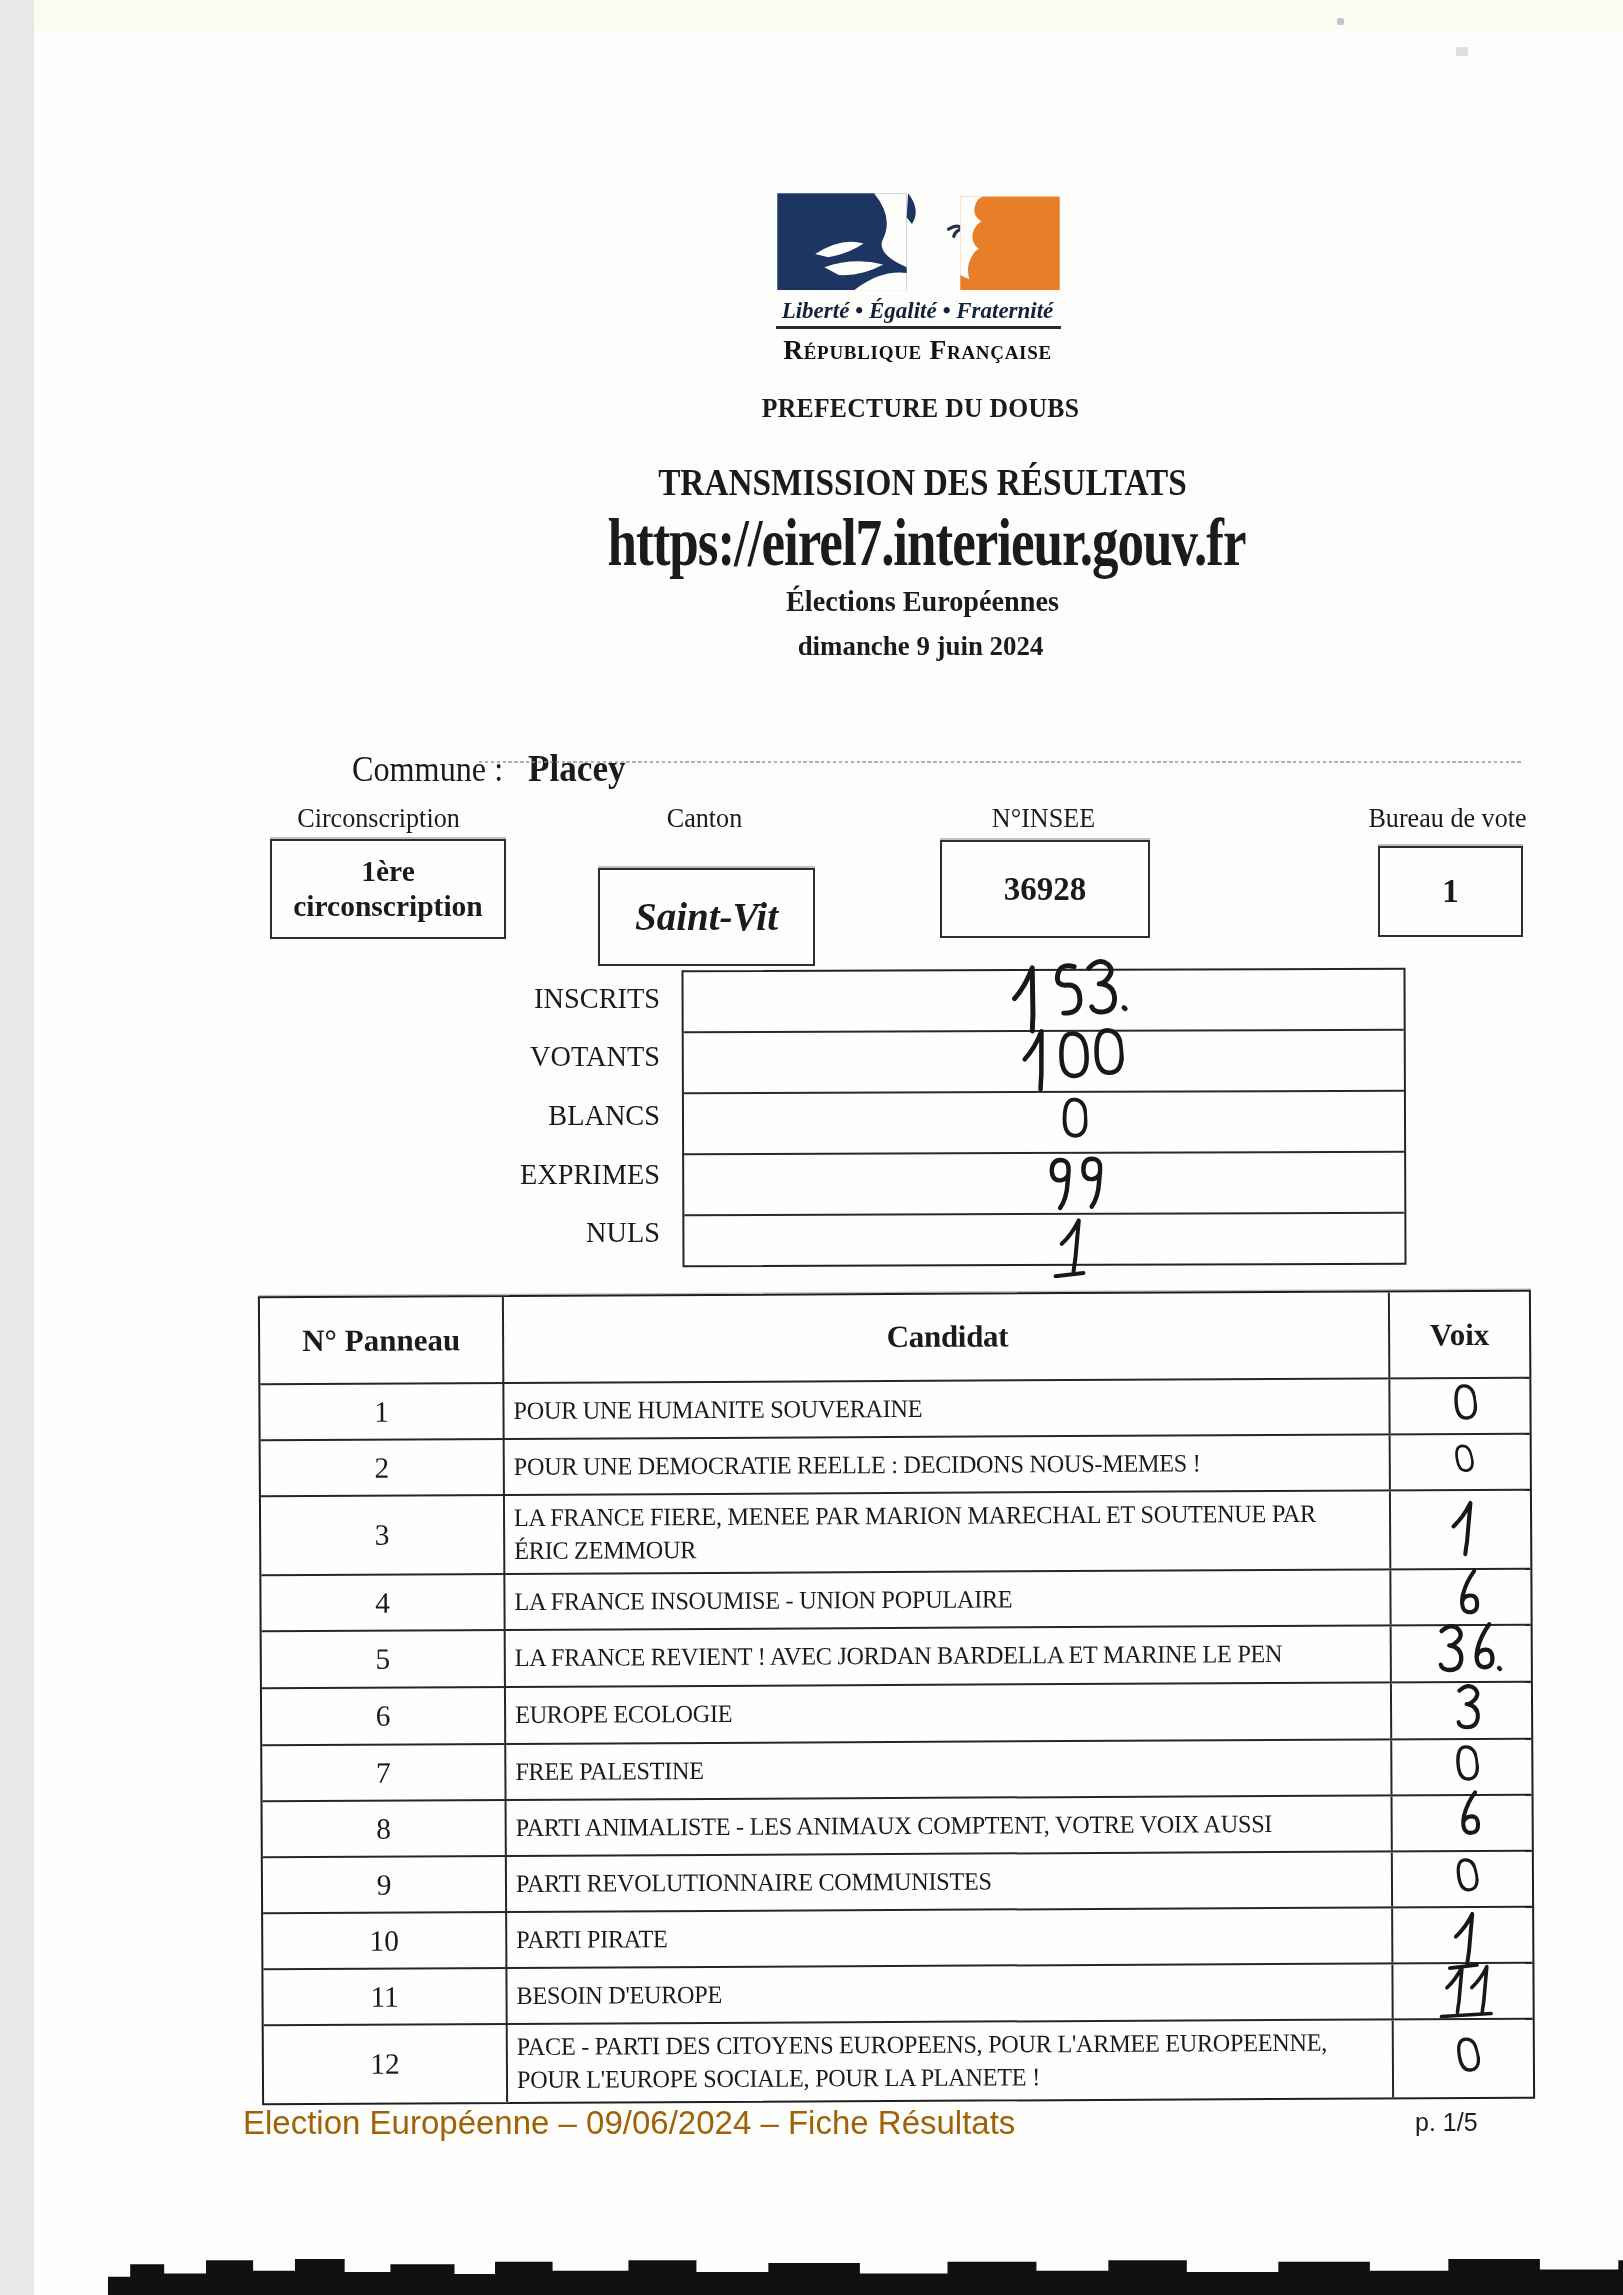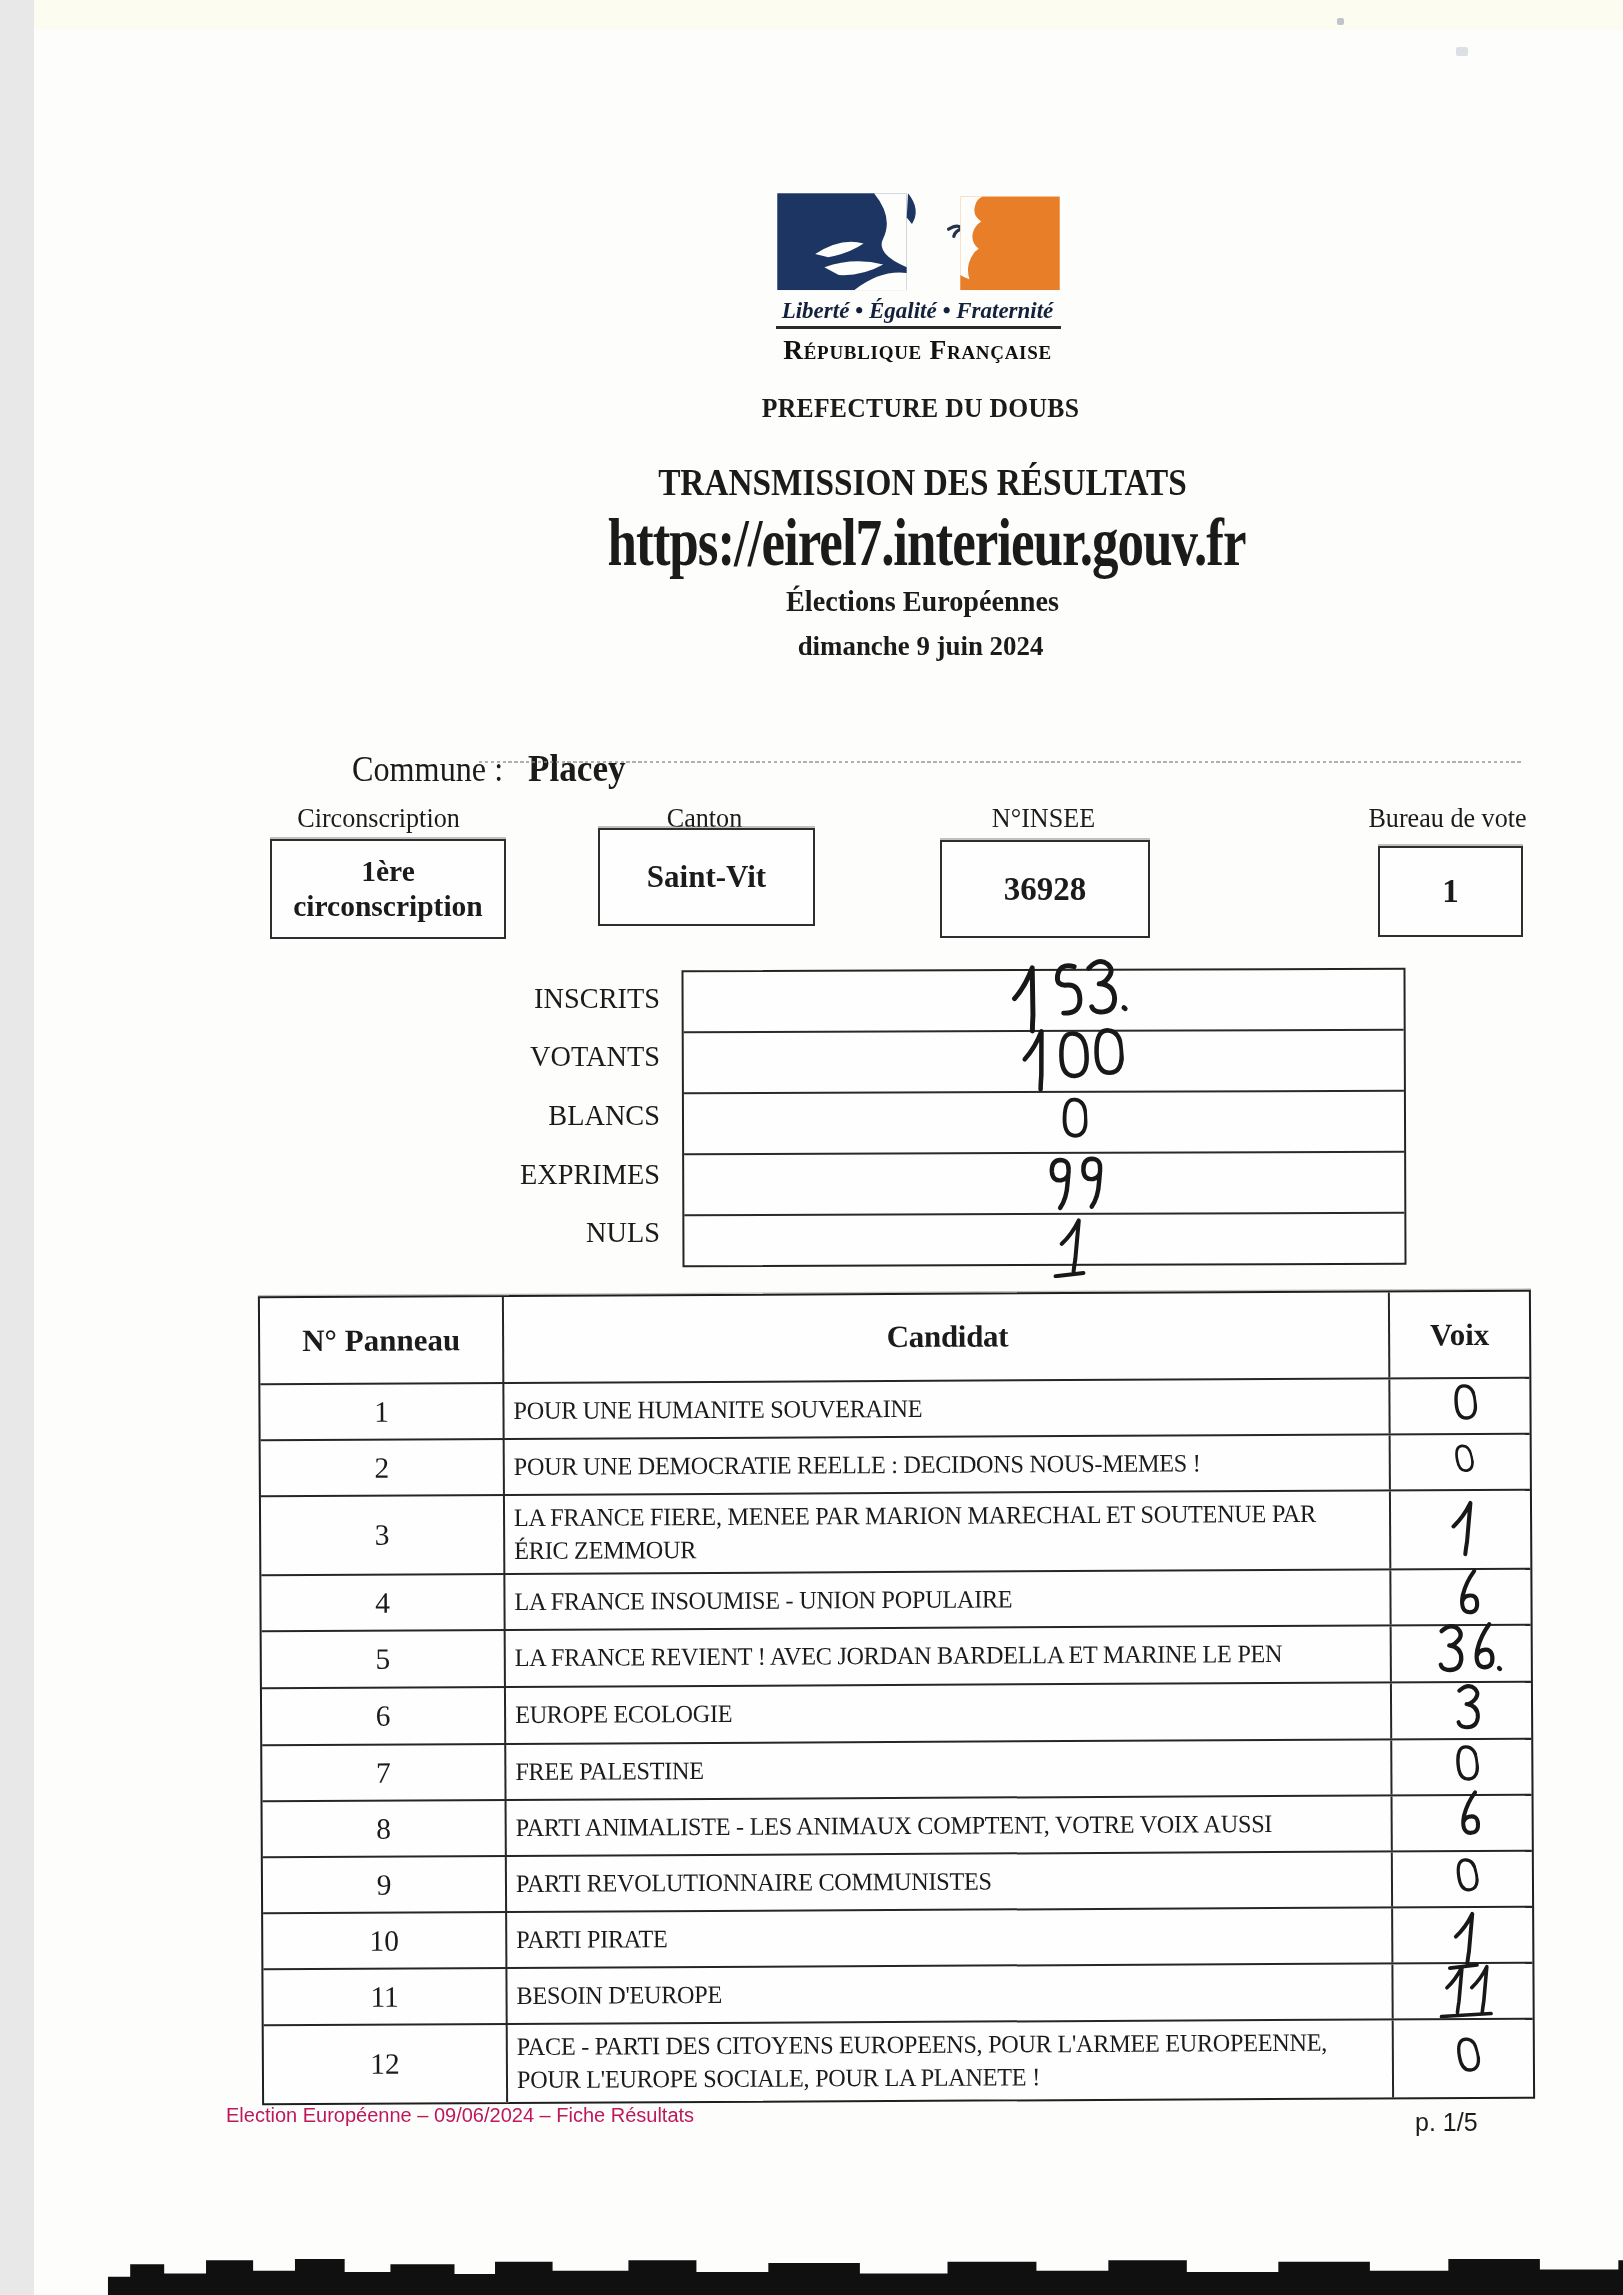--- a/index.html
+++ b/index.html
@@ -45,21 +45,21 @@
       font-size:29.5px;}
   .c2{flex:1;border-right:2px solid #262626;display:flex;align-items:center;padding:2.6px 6.5px 2.6px 9.2px;
       font-size:25px;letter-spacing:-0.3px;line-height:1.3;}
   .c2 > span{display:inline-block;transform:scaleX(.97);transform-origin:left;}
   .c3{width:139px;display:flex;align-items:center;justify-content:center;}
   .rhead .c1,.rhead .c2,.rhead .c3{font-weight:700;justify-content:center;font-size:31px;}
   .rhead .c2 > span{transform:none;}
   .hand-wrap{position:absolute;left:50%;top:50%;z-index:5;pointer-events:none;}
   .hand path{fill:none;stroke:#181818;stroke-width:9;stroke-linecap:round;stroke-linejoin:round;}
   
-  .footer-left{left:192px;top:2104px;font-family:"Liberation Sans",sans-serif;font-size:20px;color:#be185d;}
+  .footer-left{left:209px;top:2104px;font-family:"Liberation Sans",sans-serif;font-size:33px;color:#a16207;}
   .footer-right{left:1381px;top:2108px;font-family:"Liberation Sans",sans-serif;font-size:25px;color:#1c1c1c;}
   
   .speck1{left:1303px;top:18.3px;width:7.2px;height:7.2px;background:#8f98a8;border-radius:2px;opacity:.55;}
   .speck2{left:1422px;top:47px;width:11.8px;height:8.5px;background:#aab3c2;border-radius:2px;opacity:.4;}
   .bottom-bar{left:0;bottom:0;}
 </style>
 </head>
 <body>
 
 <div class="page">
@@ -95,21 +95,21 @@
     <span class="val">Placey</span>
   </div>
   <div class="abs commune-line"></div>
 
   <div id="info-boxes">
       <div class="abs ib-label" style="left: 207px;">Circonscription</div>
       <div class="abs ibox" style="left: 236px; top: 839px; width: 232px; height: 96px; font-size: 29.5px;">
         <span>1ère circonscription</span>
       </div>
       <div class="abs ib-label" style="left: 533px;">Canton</div>
-      <div class="abs ibox" style="left: 564px; top: 828px; width: 213px; height: 94px; font-size: 31px;">
+      <div class="abs ibox" style="left: 564px; top: 868px; width: 213px; height: 94px; font-size: 39px; font-style: italic;">
         <span>Saint-Vit</span>
       </div>
       <div class="abs ib-label" style="left: 872px;">N°INSEE</div>
       <div class="abs ibox" style="left: 906px; top: 840px; width: 206px; height: 94px; font-size: 33px;">
         <span>36928</span>
       </div>
       <div class="abs ib-label" style="left: 1276px;">Bureau de vote</div>
       <div class="abs ibox" style="left: 1344px; top: 846px; width: 141px; height: 87px; font-size: 33px;">
         <span>1</span>
       </div>

